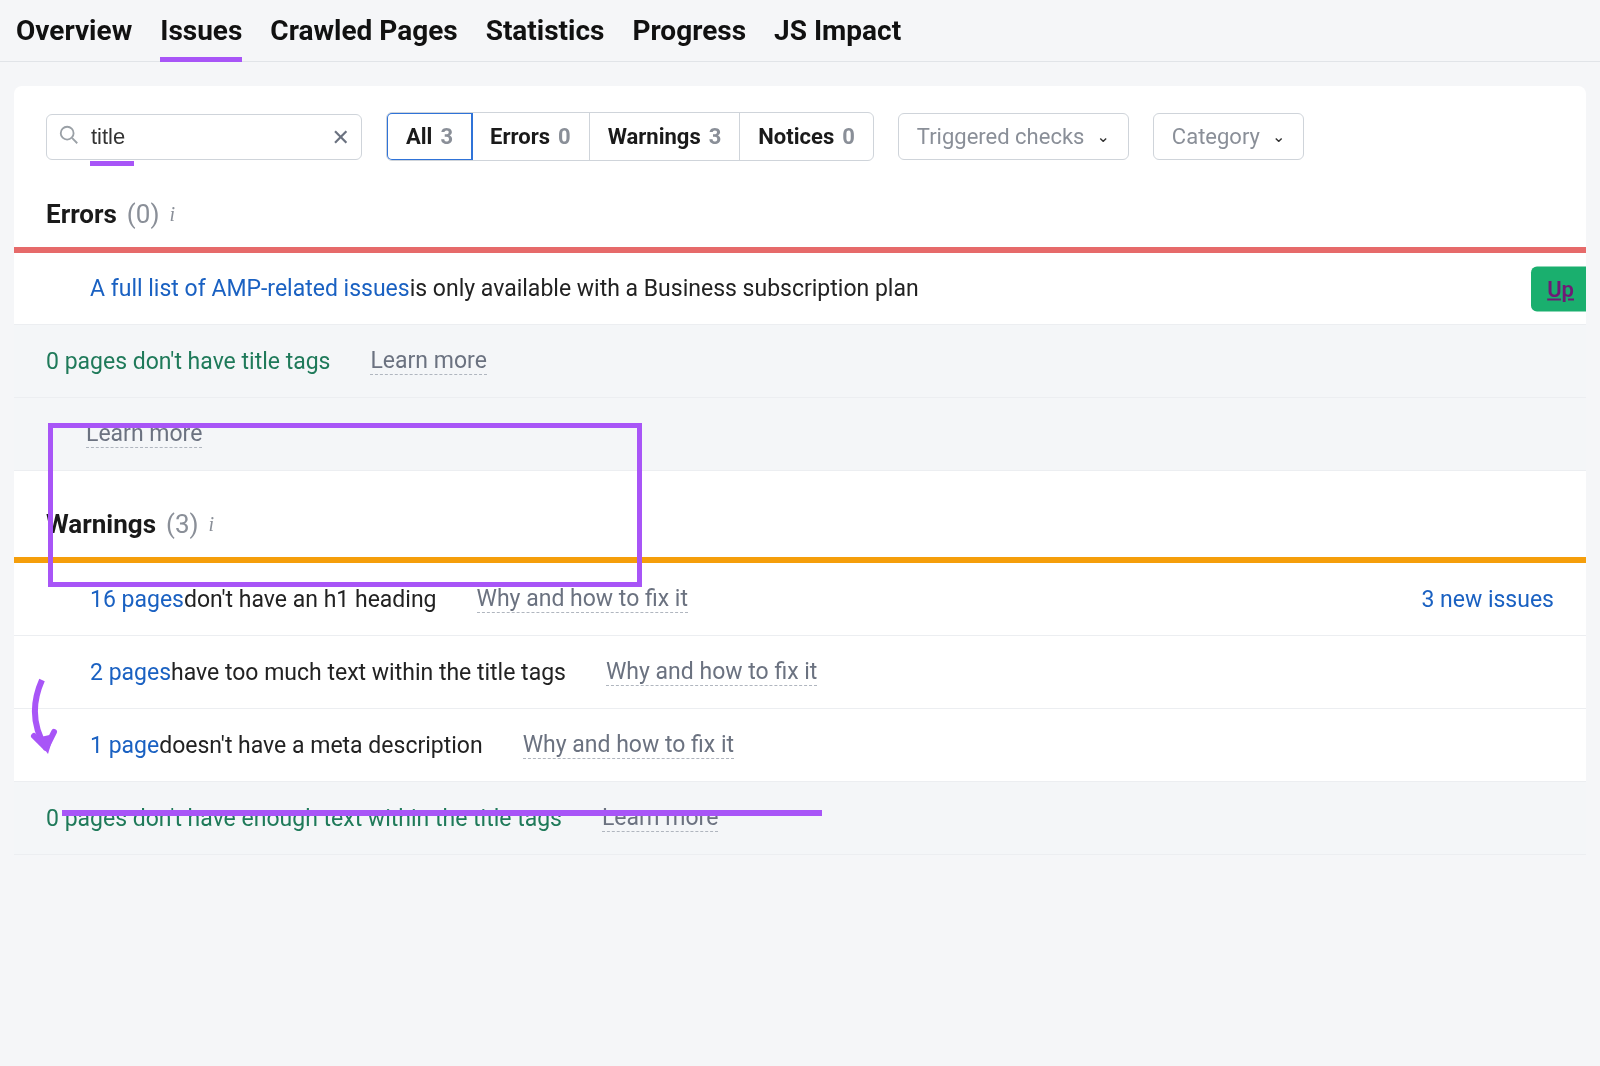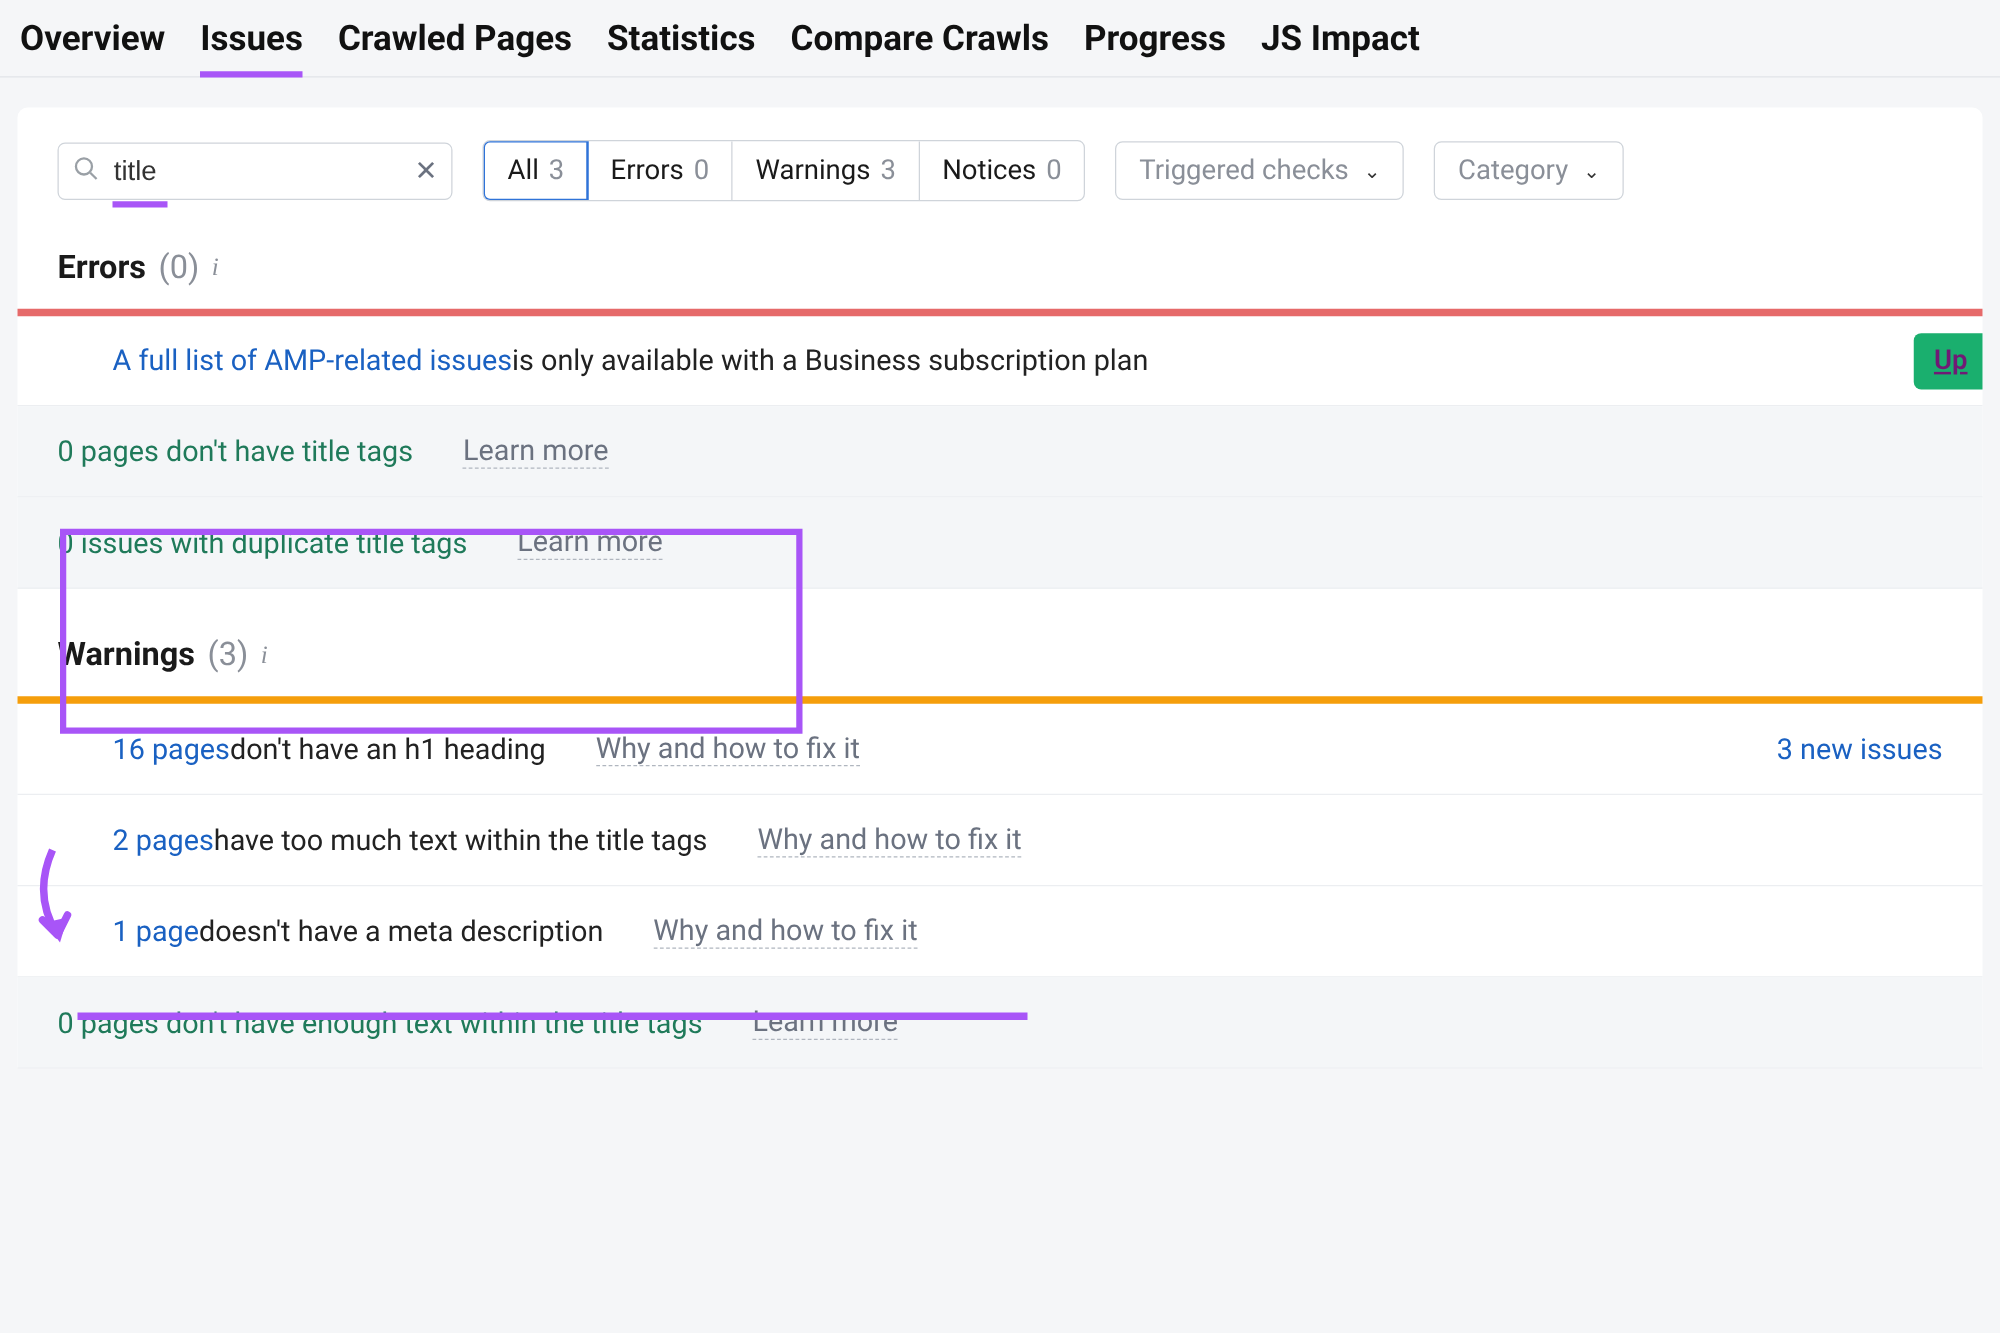--- a/index.html
+++ b/index.html
@@ -12,21 +12,21 @@
 .panel { margin: 24px 14px 0 14px; background: #fff; border-radius: 8px 8px 0 0; padding-top: 26px; }
 
 .toolbar { display: flex; align-items: center; gap: 24px; padding: 0 32px; }
 .search-wrap { position: relative; width: 316px; }
 .search-input { width: 100%; height: 46px; border: 1px solid #cfd4da; border-radius: 6px; padding: 0 44px 0 44px; font-size: 22px; color: #333; }
 .search-ic { position: absolute; left: 12px; top: 50%; transform: translateY(-50%); color: #9aa0a6; }
 .clear-ic { position: absolute; right: 12px; top: 50%; transform: translateY(-50%); color: #6b7280; cursor: pointer; font-size: 22px; }
 .search-underline { position: absolute; left: 44px; bottom: -6px; width: 44px; height: 5px; background: #a855f7; }
 
 .pillgroup { display: flex; border: 1px solid #cfd4da; border-radius: 6px; overflow: hidden; }
-.pill { display: flex; align-items: center; gap: 8px; padding: 10px 18px; font-size: 22px; cursor: pointer; border-right: 1px solid #cfd4da; }
+.pill { display: flex; align-items: center; gap: 8px; padding: 10px 18px; font-size: 22px; cursor: pointer; border-right: 1px solid #cfd4da; font-weight: bold; }
 .pill:last-child { border-right: none; }
 .pill.active { border: 2px solid #2f73d8; border-radius: 6px 0 0 6px; margin: -1px; }
 .pill .cnt { color: #8a8f98; }
 
 .dropdown { display: flex; align-items: center; gap: 12px; border: 1px solid #cfd4da; border-radius: 6px; padding: 10px 18px; font-size: 22px; color: #8a8f98; cursor: pointer; }
 .chev { font-size: 16px; color: #333; }
 
 .section-hdr { display: flex; align-items: center; gap: 10px; padding: 38px 32px 18px 32px; font-size: 26px; }
 .section-hdr strong { font-weight: 700; }
 .section-hdr .cnt { color: #8a8f98; }
@@ -52,21 +52,20 @@
 svg.icon { width: 22px; height: 22px; }
 </style>
 </head>
 <body>
 
 <div class="tabs">
   <div class="tab">Overview</div>
   <div class="tab active">Issues</div>
   <div class="tab">Crawled Pages</div>
   <div class="tab">Statistics</div>
-  <div class="tab">Compare Crawls</div>
   <div class="tab">Progress</div>
   <div class="tab">JS Impact</div>
 </div>
 
 <div class="panel" style="position:relative;">
 
   <div class="toolbar">
     <div class="search-wrap">
       <span class="search-ic">
         <svg class="icon" viewBox="0 0 24 24" fill="none" stroke="currentColor" stroke-width="2">
@@ -119,21 +118,20 @@
     <span class="link">A full list of AMP-related issues</span>
     <span class="txt"> is only available with a Business subscription plan</span>
     <div class="upg-btn">Up</div>
   </div>
 
   <div class="row muted">
     <span class="green">0 pages don't have title tags</span>
     <span class="learn">Learn more</span>
   </div>
   <div class="row muted">
-    <span class="green">0 issues with duplicate title tags</span>
     <span class="learn">Learn more</span>
   </div>
 
   <div class="section-hdr">
     <strong>Warnings</strong>
     <span class="cnt">(<span>3</span>)</span>
     <span class="info">i</span>
   </div>
   <div class="bar-orange"></div>
 

